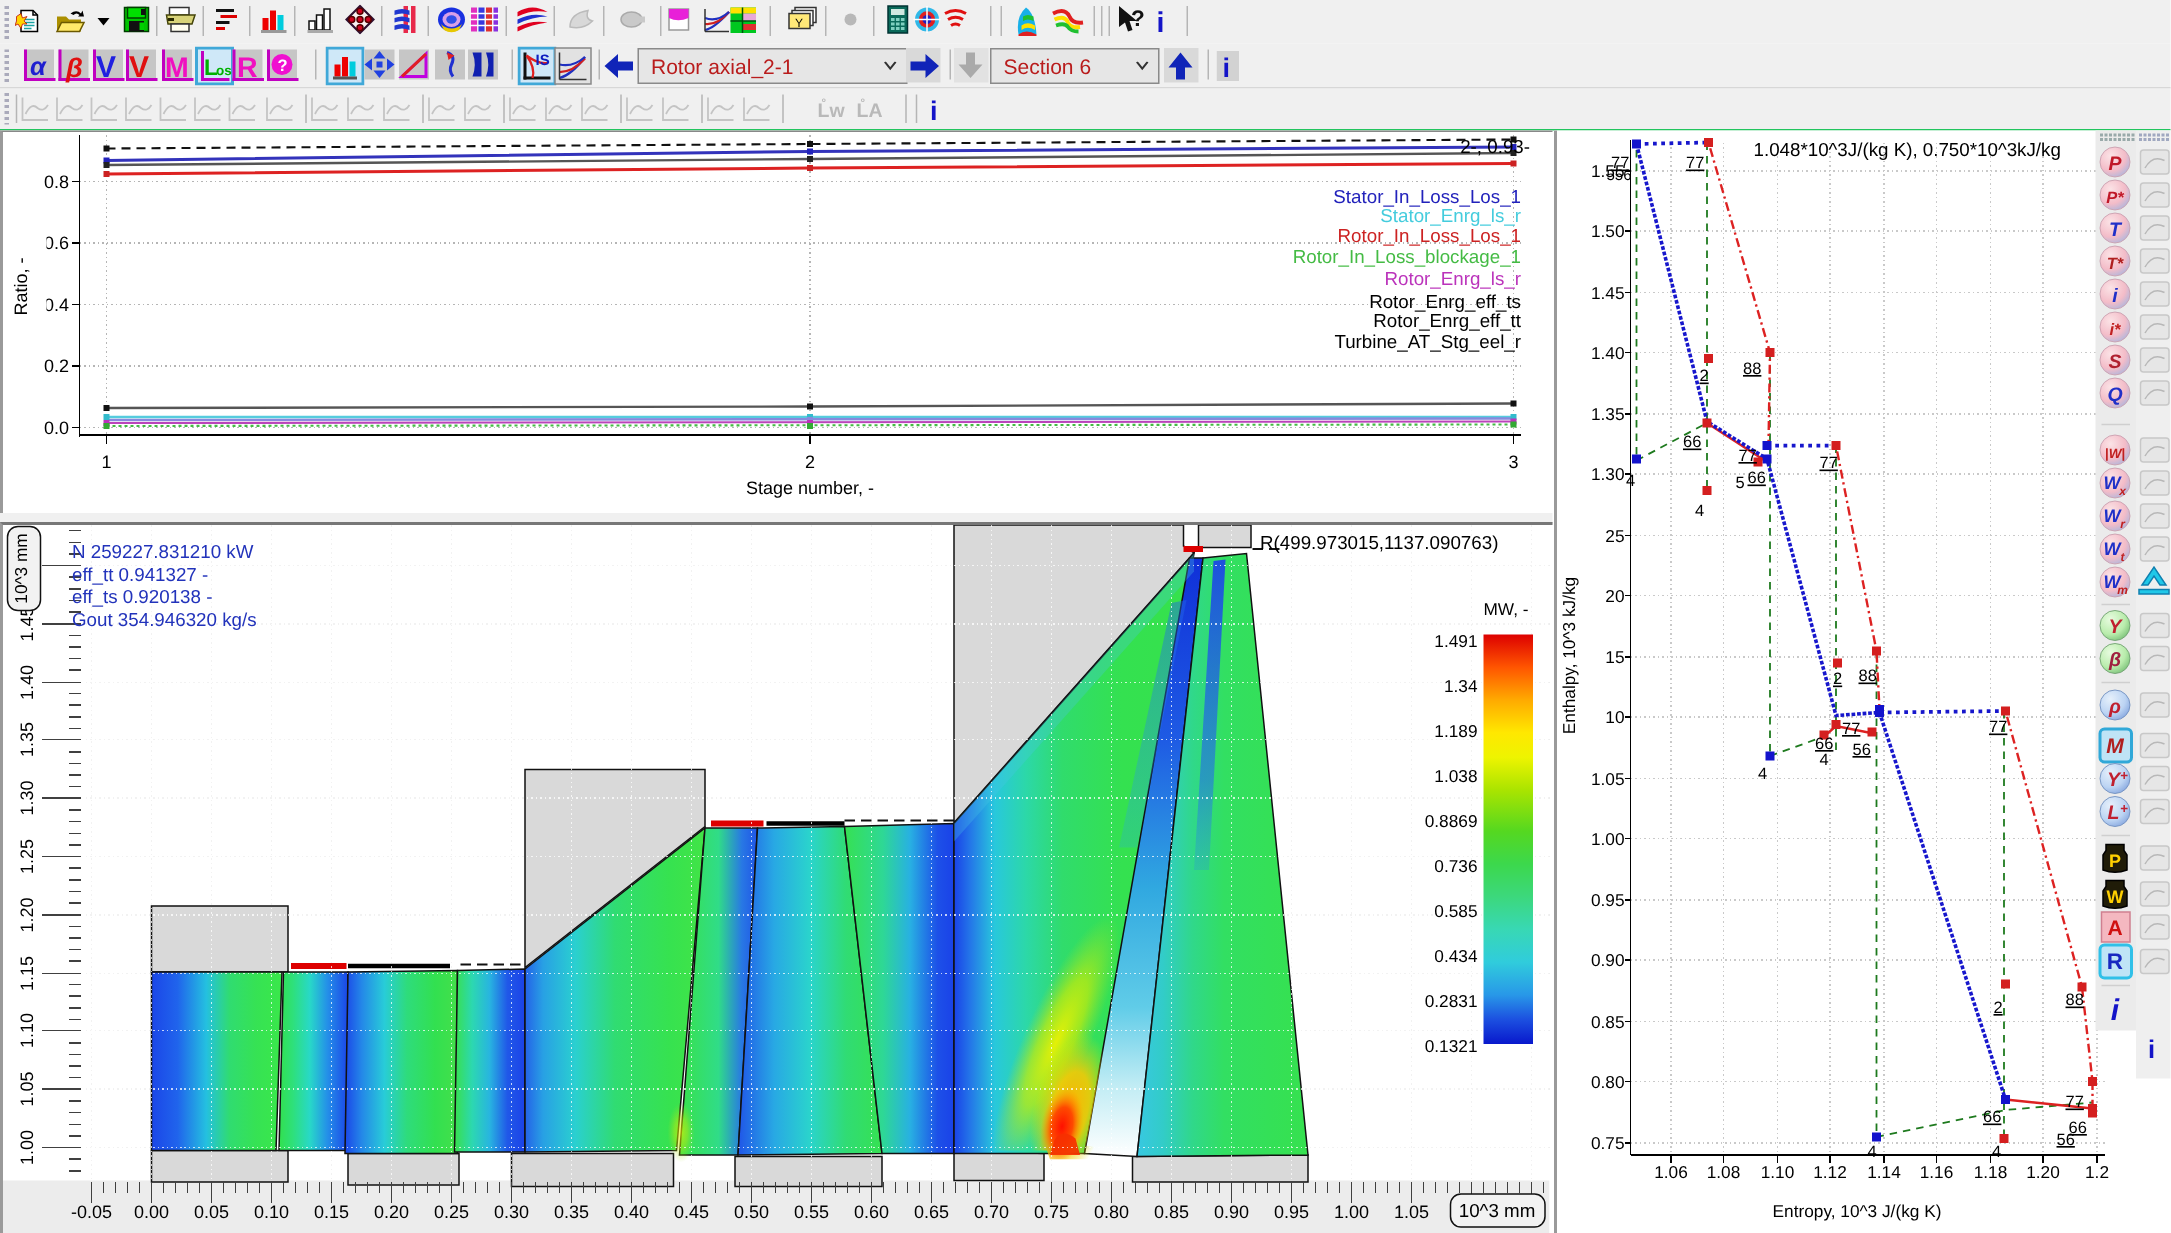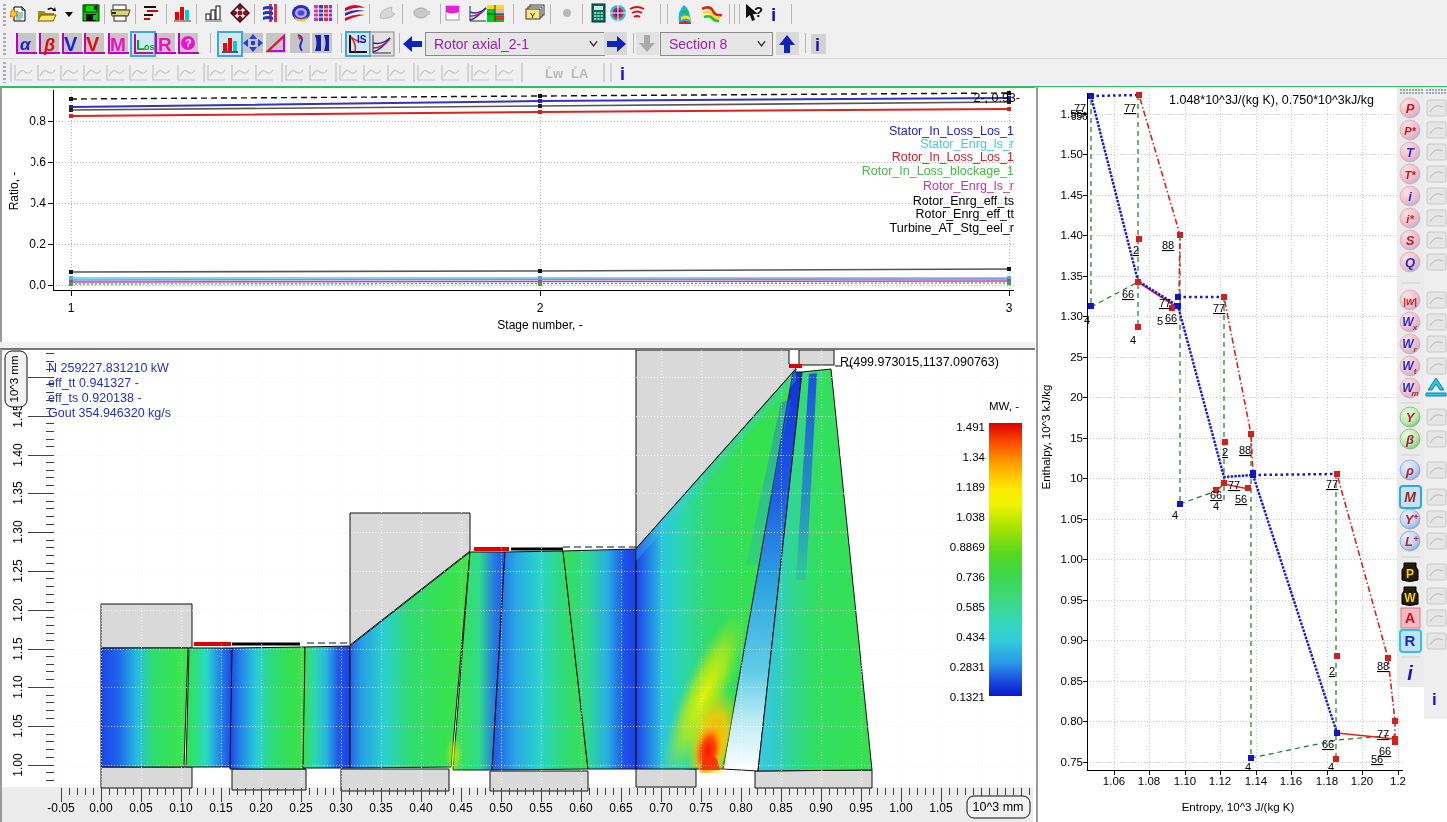--- a/index.html
+++ b/index.html
@@ -14,21 +14,21 @@
 .ic{position:absolute;}
 .pane{position:absolute;background:#fff;}
 #paneTop{left:0;top:87px;width:1033px;height:255px;border-left:2px solid #9a9a9a;border-top:1px solid #888;}
 #paneBot{left:0;top:348px;width:1033px;height:474px;border-left:2px solid #9a9a9a;border-top:2px solid #777;}
 #paneR{left:1036px;top:87px;width:411px;height:735px;border-left:2px solid #9a9a9a;}
 #splitter{position:absolute;left:0;top:342px;width:1035px;height:6px;background:#f0f0f0;border-bottom:1px solid #999;}
 #vtb1{position:absolute;left:1397px;top:87px;width:27px;height:600px;background:#ebebeb;}
 #vtb2{position:absolute;left:1424px;top:87px;width:23px;height:632px;background:#efefef;}
 svg{display:block;}
 text{font-family:"Liberation Sans",sans-serif;}
-.cb{position:absolute;top:3px;height:22px;background:#e6e6e6;border:1px solid #8a8a8a;font-size:14px;color:#a21caf;}
+.cb{position:absolute;top:3px;height:22px;background:#e6e6e6;border:1px solid #8a8a8a;font-size:14px;color:#b91c1c;}
 .cb .tx{position:absolute;left:8px;top:3px;}
 .cb .ar{position:absolute;right:6px;top:8px;width:9px;height:6px;}
 </style>
 </head>
 <body>
 <div id="app">
 <div id="tb1" class="tb">
 <div class="grip" style="top:4px;height:22px;"></div>
 <svg class="ic" style="left:10px;top:5px" width="17" height="18">
         <path d="M4,2 h8 l3,3 v11 h-11 z" fill="#fff" stroke="#000"></path>
@@ -373,21 +373,21 @@
 <svg class="ic" style="left:604px;top:3px" width="24" height="24">
         <rect x="0" y="0" width="23" height="23" fill="#d9d9d9"></rect>
         <path d="M13,4 L13,9 L3,9 L3,15 L13,15 L13,20 L22,12 Z" fill="#1024b8"></path>
       </svg>
 <div class="sep" style="left:633px"></div>
 <svg class="ic" style="left:636px;top:3px" width="24" height="24">
         <rect x="0" y="0" width="23" height="23" fill="#e2e2e2"></rect>
         <path d="M8,3 L14,3 L14,11 L19,11 L11,20 L3,11 L8,11 Z" fill="#aaaaaa"></path>
       </svg>
 <div class="cb" style="left:660px;width:111px">
-        <span class="tx">Section 8</span>
+        <span class="tx">Section 6</span>
         <svg class="ar" viewBox="0 0 10 6">
           <path d="M1,0 L5,5 L9,0" fill="none" stroke="#333" stroke-width="1.5"></path>
         </svg>
       </div>
 <svg class="ic" style="left:776px;top:3px" width="24" height="24">
         <rect x="0" y="0" width="23" height="23" fill="#d9d9d9"></rect>
         <path d="M8,21 L14,21 L14,13 L19,13 L11,3 L3,13 L8,13 Z" fill="#1024b8"></path>
       </svg>
 <div class="sep" style="left:805px"></div>
 <svg class="ic" style="left:811px;top:3px" width="16" height="23">

